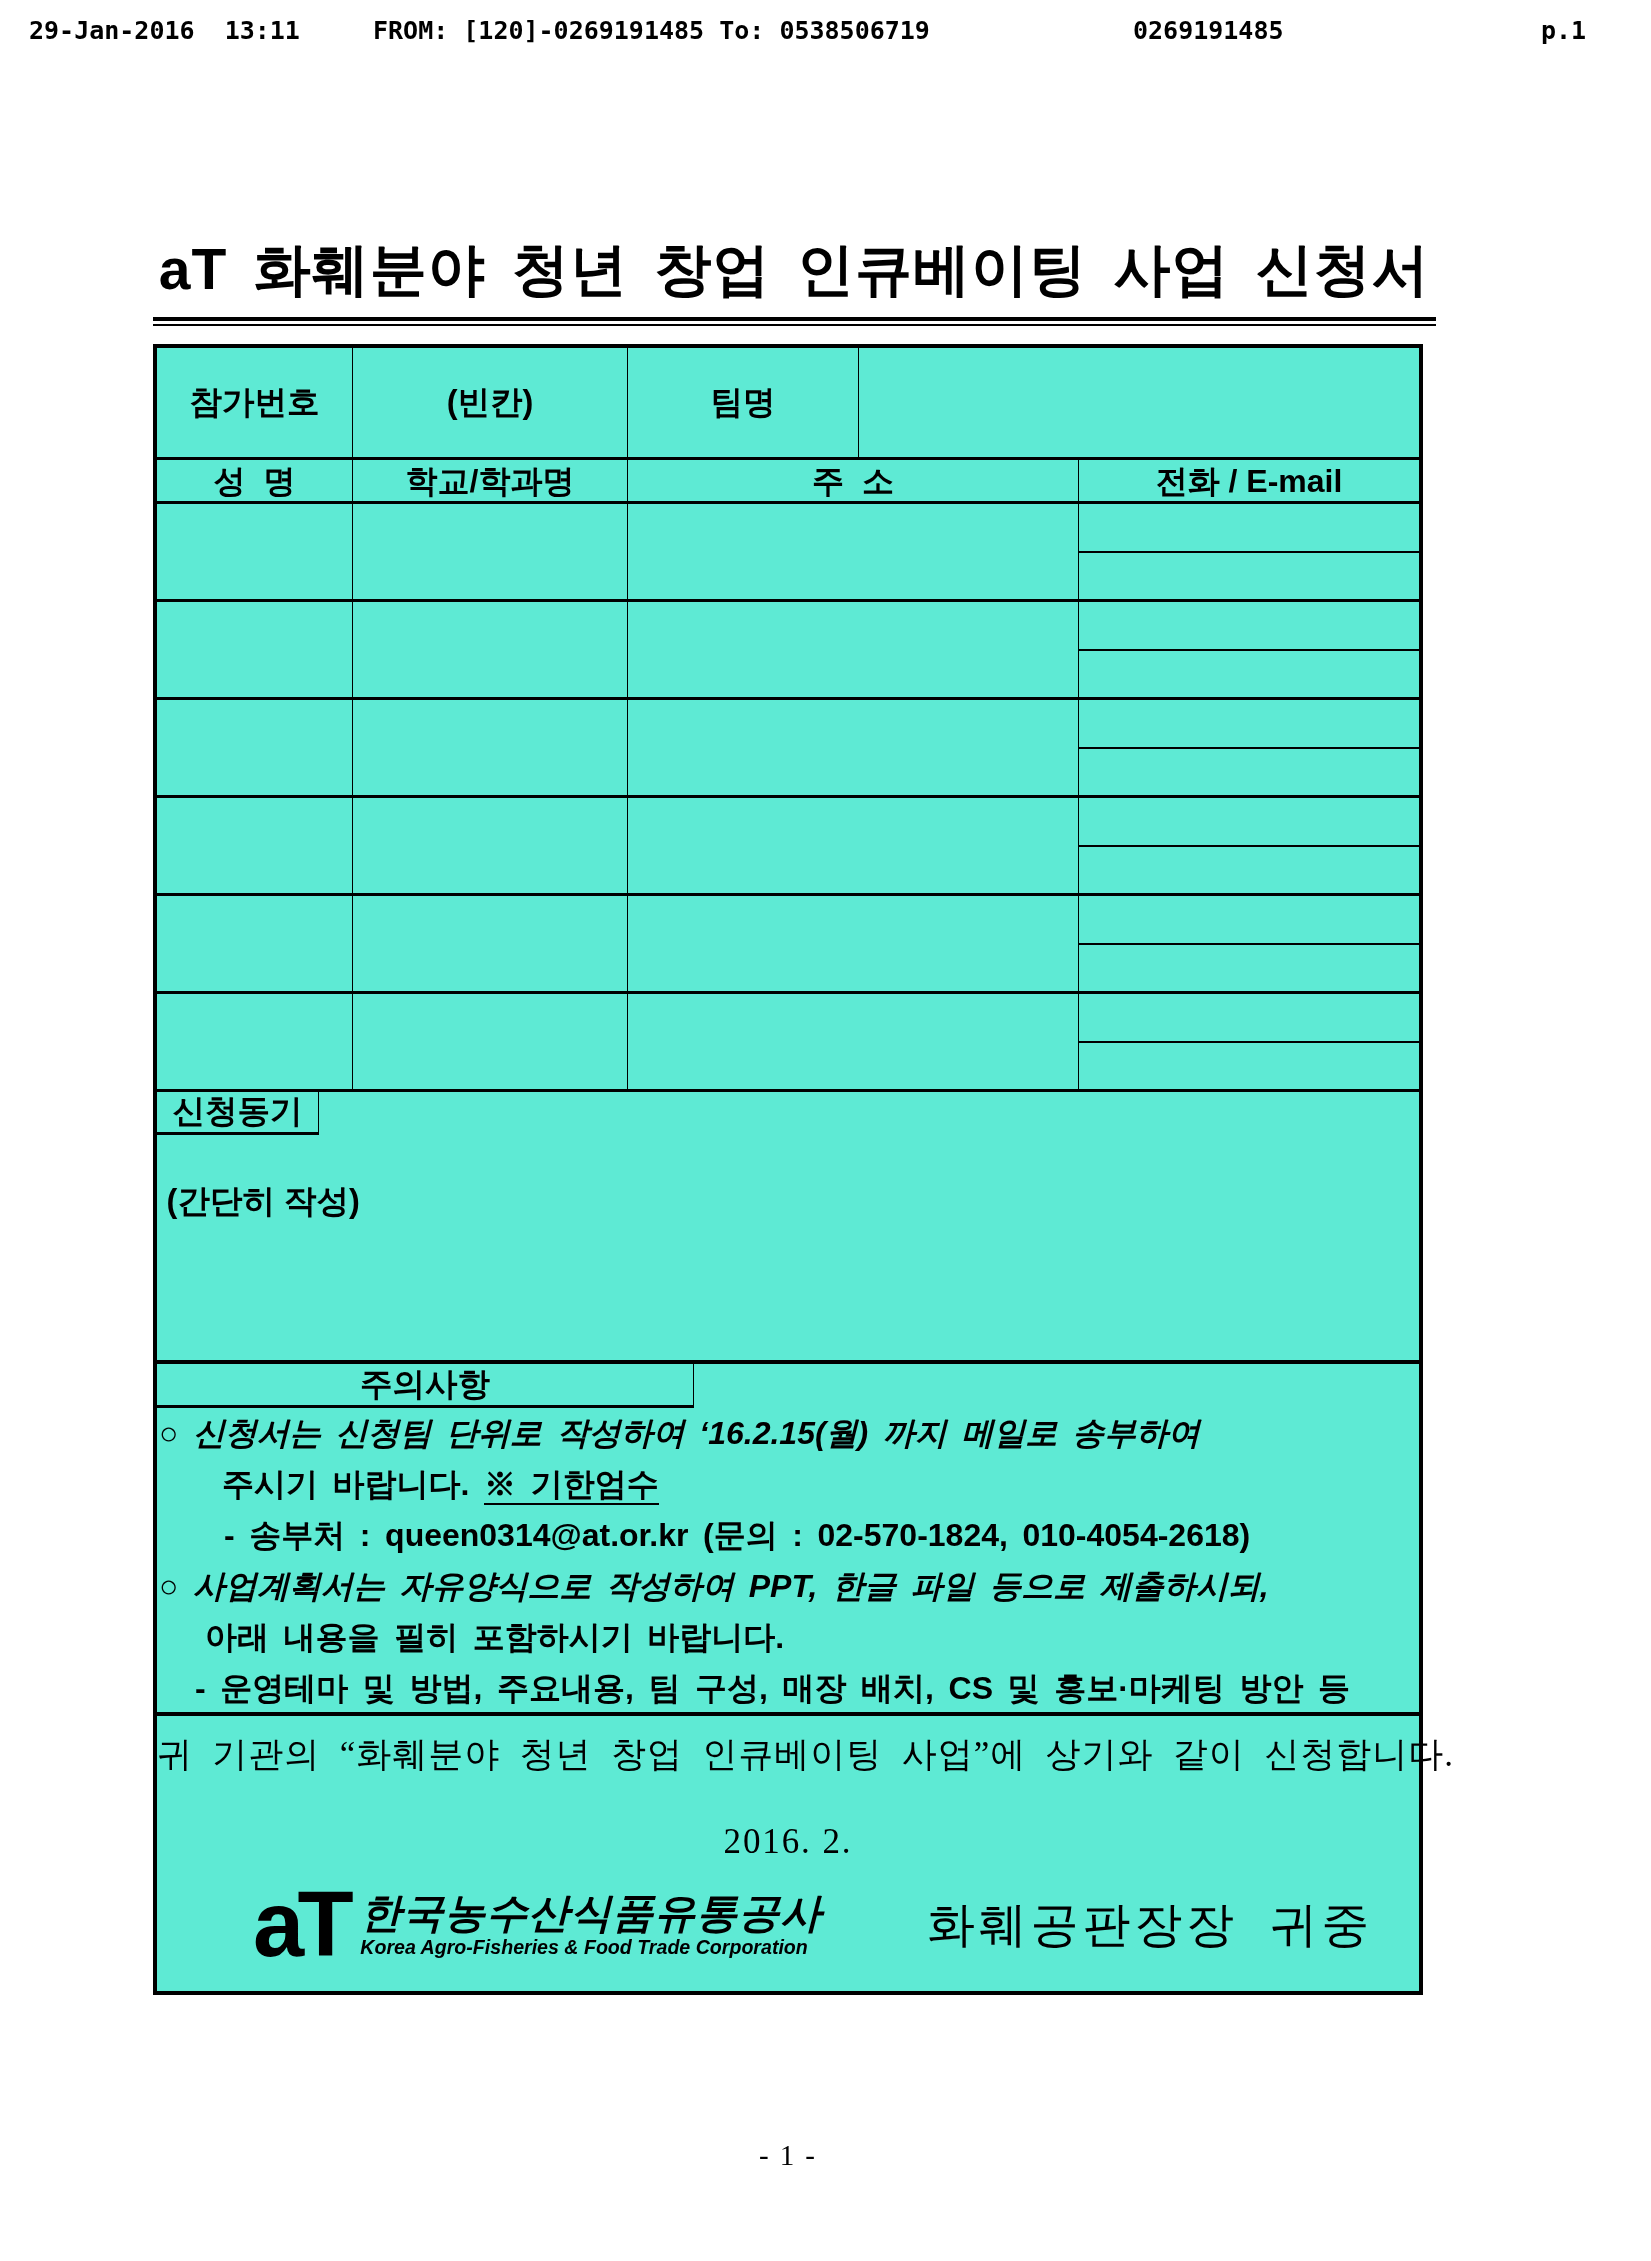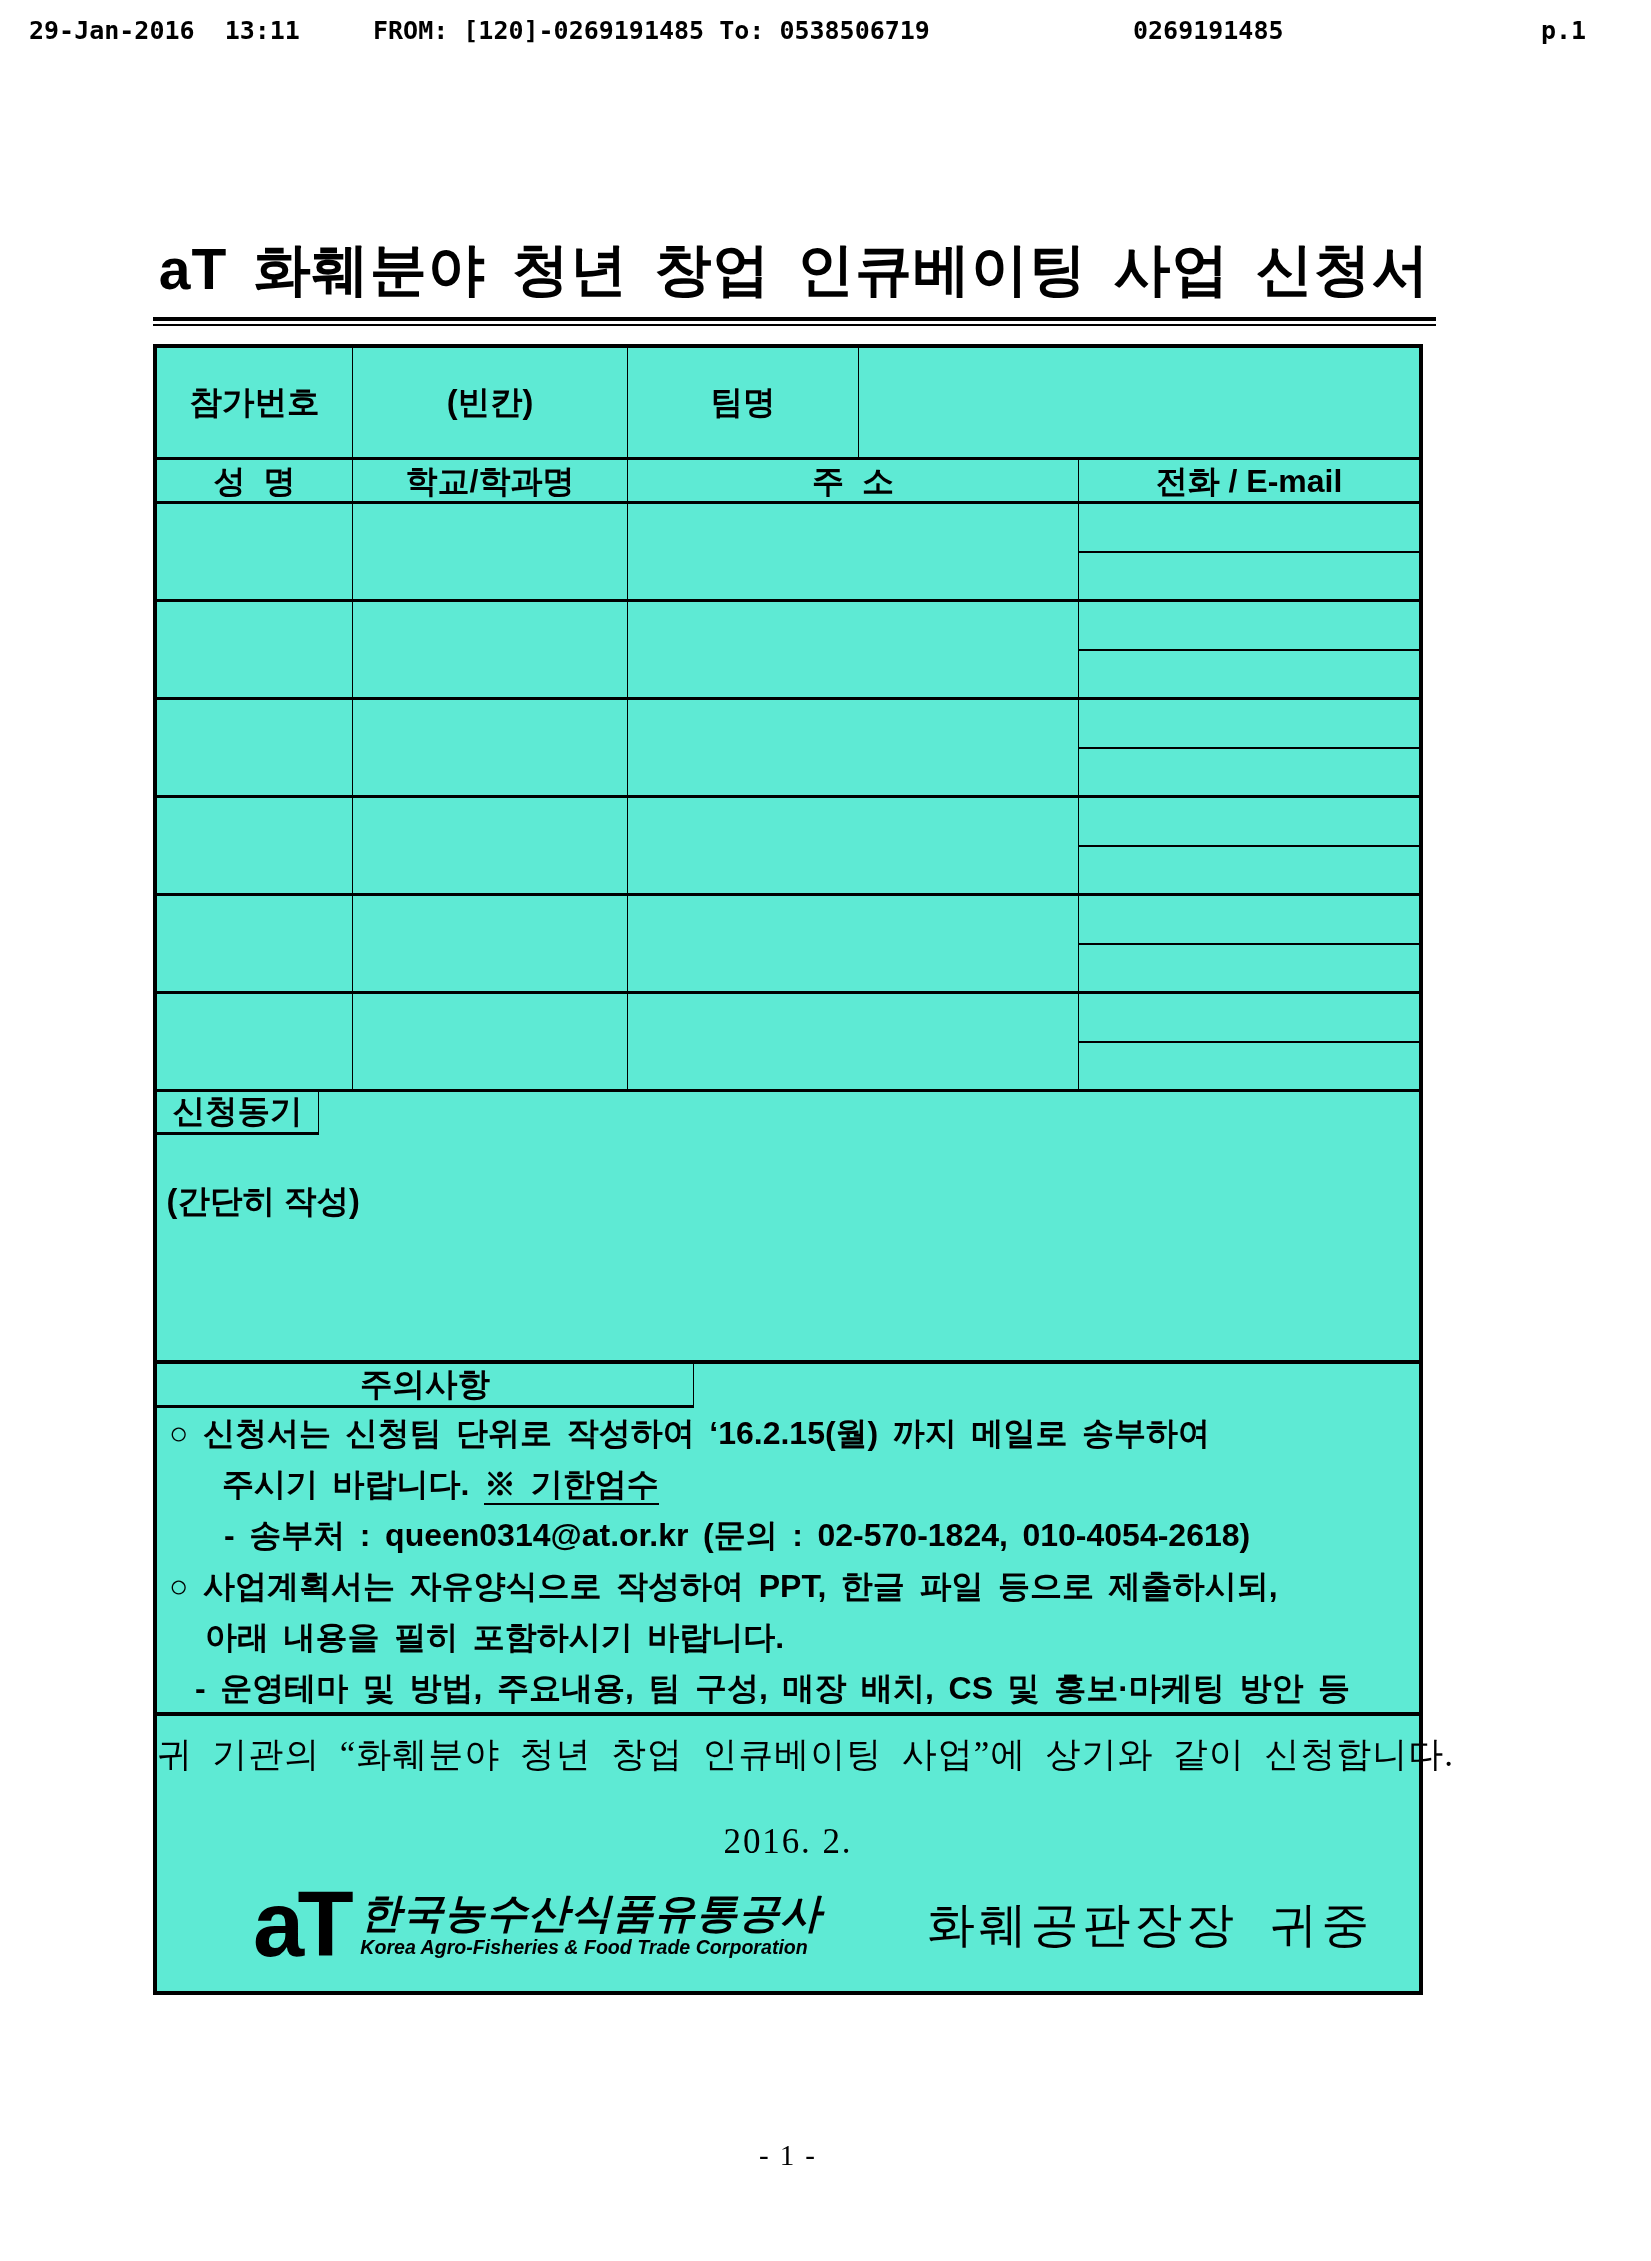--- a/index.html
+++ b/index.html
@@ -40,21 +40,21 @@
 
   
   .motivation-section { height:272px; border-bottom:4.8px solid #000; position:relative; }
   .motivation-tab { width:162px; height:43px; border-right:1.9px solid #000; border-bottom:3.8px solid #000; display:flex; align-items:center; justify-content:center; font-size:32.5px; font-weight:bold; }
   .motivation-hint { position:absolute; left:9.6px; top:88px; font-size:32.5px; font-weight:bold; }
 
   
   .notes-section { height:352px; border-bottom:4.8px solid #000; }
   .notes-tab { width:537px; height:44px; border-right:1.9px solid #000; border-bottom:3.8px solid #000; display:flex; align-items:center; justify-content:center; font-size:32.5px; font-weight:bold; }
   .note-line { height:51px; line-height:51px; font-size:32px; font-weight:bold; white-space:pre; word-spacing:5.7px; }
-  .ind-a { padding-left:12px; }
+  .ind-a { padding-left:2px;font-style:italic; }
   .ind-b { padding-left:65px; }
   .ind-c { padding-left:67px; }
   .ind-d { padding-left:48px; }
   .ind-e { padding-left:38px; }
   .u { border-bottom:2.9px solid #000; padding-bottom:1px; }
 
   
   .statement-section { height:276px; position:relative; }
   .statement { margin-top:15.3px; text-align:center; font-family:"Liberation Serif", serif; font-size:35px; word-spacing:9.6px; letter-spacing:1px; white-space:pre; }
   .date-line { margin-top:44px; text-align:center; font-family:"Liberation Serif", serif; font-size:35px; letter-spacing:1.9px; }

